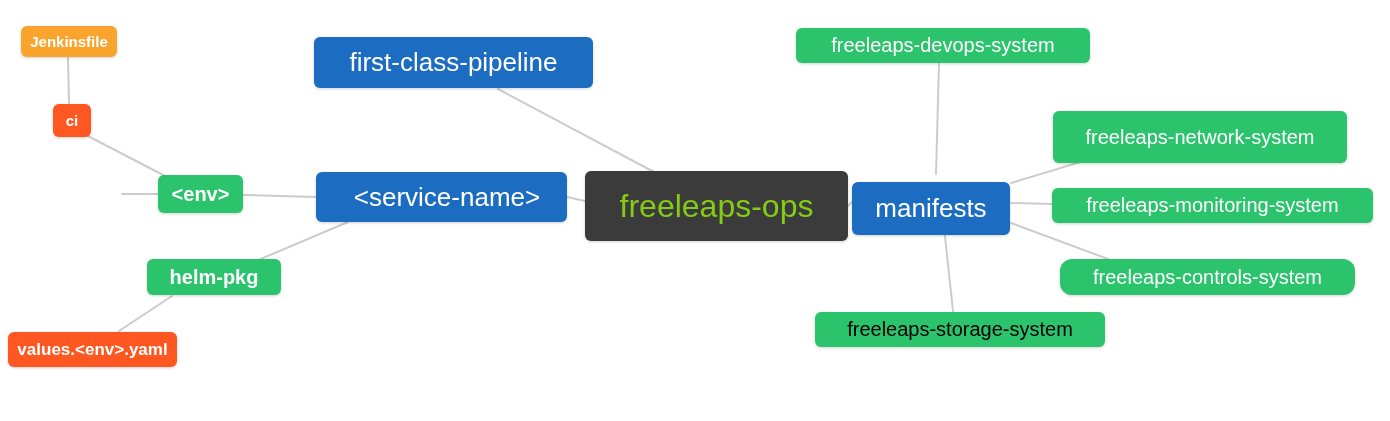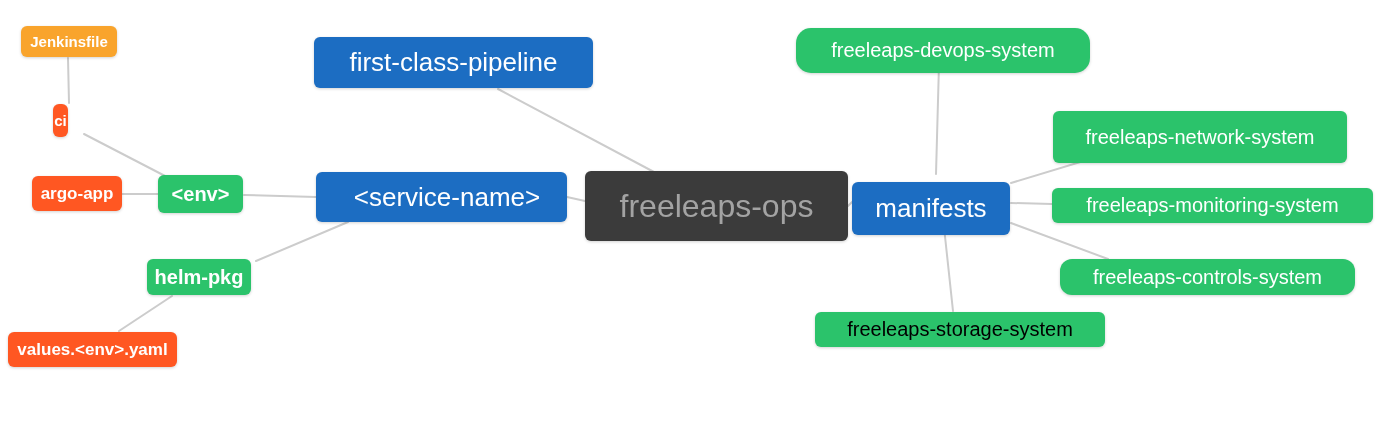--- a/index.html
+++ b/index.html
@@ -52,27 +52,26 @@
       <line x1="567" y1="197" x2="585" y2="201" stroke="#cccccc" stroke-width="2" stroke-linecap="round"></line>
       <line x1="848" y1="206" x2="852" y2="202" stroke="#cccccc" stroke-width="2" stroke-linecap="round"></line>
       <line x1="936" y1="174" x2="939" y2="64" stroke="#cccccc" stroke-width="2" stroke-linecap="round"></line>
       <line x1="1011" y1="183" x2="1120" y2="150" stroke="#cccccc" stroke-width="2" stroke-linecap="round"></line>
       <line x1="1011" y1="203" x2="1052" y2="204" stroke="#cccccc" stroke-width="2" stroke-linecap="round"></line>
       <line x1="1011" y1="223" x2="1108" y2="259" stroke="#cccccc" stroke-width="2" stroke-linecap="round"></line>
       <line x1="944" y1="227" x2="953" y2="311" stroke="#cccccc" stroke-width="2" stroke-linecap="round"></line>
     </svg>
 
 <div class="node" style="left: 21px; top: 26px; width: 96px; height: 31px; font-size: 15px; font-weight: 700; background: rgb(249, 164, 44); color: rgb(255, 255, 255);">Jenkinsfile</div>
-    <div class="node" style="left: 53px; top: 104px; width: 15px; height: 33px; font-size: 15px; font-weight: 700; background: rgb(255, 87, 34); color: rgb(255, 255, 255);">ci</div>
-    <div class="node" style="left: 32px; top: 176px; width: 90px; height: 35px; font-size: 17px; font-weight: 700; background: rgb(255, 87, 34); color: rgb(255, 255, 255);">argo-app</div>
+    <div class="node" style="left: 53px; top: 104px; width: 38px; height: 33px; font-size: 15px; font-weight: 700; background: rgb(255, 87, 34); color: rgb(255, 255, 255);">ci</div>
     <div class="node" style="left: 158px; top: 175px; width: 85px; height: 38px; font-size: 20px; font-weight: 700; background: rgb(43, 195, 107); color: rgb(255, 255, 255);">&lt;env&gt;</div>
-    <div class="node" style="left: 147px; top: 259px; width: 104px; height: 36px; font-size: 20px; font-weight: 700; background: rgb(43, 195, 107); color: rgb(255, 255, 255);">helm-pkg</div>
+    <div class="node" style="left: 147px; top: 259px; width: 134px; height: 36px; font-size: 20px; font-weight: 700; background: rgb(43, 195, 107); color: rgb(255, 255, 255);">helm-pkg</div>
     <div class="node" style="left: 8px; top: 332px; width: 169px; height: 35px; font-size: 17px; font-weight: 700; background: rgb(255, 87, 34); color: rgb(255, 255, 255);">values.&lt;env&gt;.yaml</div>
     <div class="node" style="left: 314px; top: 37px; width: 279px; height: 51px; font-size: 26px; font-weight: 400; background: rgb(28, 109, 194); color: rgb(255, 255, 255);">first-class-pipeline</div>
     <div class="node" style="left: 316px; top: 172px; width: 251px; height: 50px; font-size: 26px; font-weight: 400; background: rgb(28, 109, 194); color: rgb(255, 255, 255); padding-left: 11px;">&lt;service-name&gt;</div>
-    <div class="node" style="left: 585px; top: 171px; width: 263px; height: 70px; font-size: 32px; font-weight: 400; background: rgb(59, 59, 59); color: #a3a3a3;">freeleaps-ops</div>
+    <div class="node" style="left: 585px; top: 171px; width: 263px; height: 70px; font-size: 32px; font-weight: 400; background: rgb(59, 59, 59); color: #84cc16;">freeleaps-ops</div>
     <div class="node" style="left: 852px; top: 182px; width: 158px; height: 53px; font-size: 26px; font-weight: 400; background: rgb(28, 109, 194); color: rgb(255, 255, 255);">manifests</div>
-    <div class="node" style="left: 796px; top: 28px; width: 294px; height: 45px; font-size: 20px; font-weight: 400; background: rgb(43, 195, 107); color: rgb(255, 255, 255); border-radius: 15px;">freeleaps-devops-system</div>
+    <div class="node" style="left: 796px; top: 28px; width: 294px; height: 35px; font-size: 20px; font-weight: 400; background: rgb(43, 195, 107); color: rgb(255, 255, 255);">freeleaps-devops-system</div>
     <div class="node" style="left: 1053px; top: 111px; width: 294px; height: 52px; font-size: 20px; font-weight: 400; background: rgb(43, 195, 107); color: rgb(255, 255, 255);">freeleaps-network-system</div>
     <div class="node" style="left: 1052px; top: 188px; width: 321px; height: 35px; font-size: 20px; font-weight: 400; background: rgb(43, 195, 107); color: rgb(255, 255, 255);">freeleaps-monitoring-system</div>
     <div class="node" style="left: 1060px; top: 259px; width: 295px; height: 36px; font-size: 20px; font-weight: 400; background: rgb(43, 195, 107); color: rgb(255, 255, 255); border-radius: 12px;">freeleaps-controls-system</div>
     <div class="node" style="left: 815px; top: 312px; width: 290px; height: 35px; font-size: 20px; font-weight: 400; background: rgb(43, 195, 107); color: #000000;">freeleaps-storage-system</div>
   </div>
 
 </body></html>

